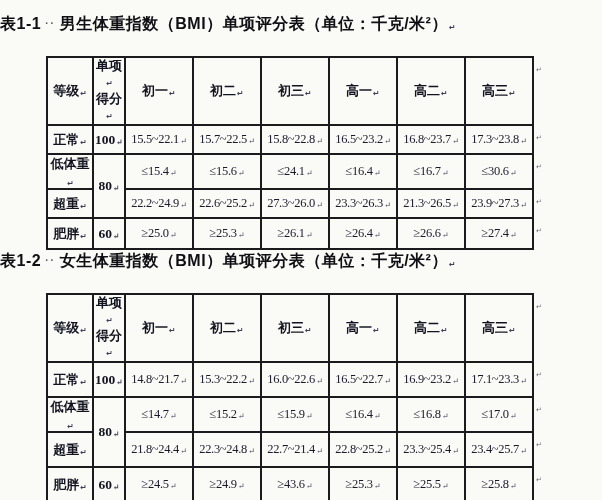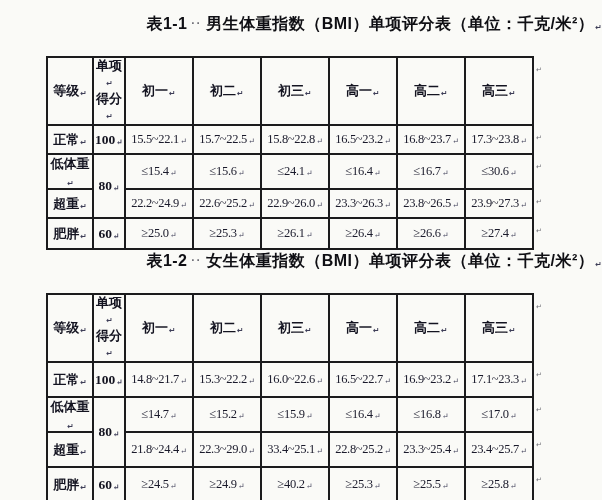--- a/index.html
+++ b/index.html
@@ -6,21 +6,21 @@
   html, body { margin: 0; padding: 0; }
   body {
     width: 602px; height: 500px;
     background: #fafaf7;
     font-family: "Liberation Sans", "DejaVu Sans", sans-serif;
     color: #16161f;
     overflow: hidden;
   }
   .doc { width: 602px; height: 500px; }
   .title {
-    text-align: right;
+    text-align: left;
     font-weight: bold;
     font-size: 16px;
     line-height: 22px;
     color: #0f0f14;
     letter-spacing: 0.5px;
     white-space: nowrap;
   }
   .title-1 { padding-top: 13px; }
   .title-2 { }
   .dots {
@@ -122,23 +122,23 @@
       <td class="val"><span>≤24.1</span><span class="m">↵</span></td>
       <td class="val"><span>≤16.4</span><span class="m">↵</span></td>
       <td class="val"><span>≤16.7</span><span class="m">↵</span></td>
       <td class="val"><span>≤30.6</span><span class="m">↵</span></td>
       <td class="re"><span class="m2">↵</span></td>
     </tr>
     <tr class="r">
       <td class="lab"><span>超重</span><span class="m">↵</span></td>
       <td class="val"><span>22.2~24.9</span><span class="m">↵</span></td>
       <td class="val"><span>22.6~25.2</span><span class="m">↵</span></td>
-      <td class="val"><span>22.9~26.0</span><span class="m">↵</span></td>
+      <td class="val"><span>27.3~26.0</span><span class="m">↵</span></td>
       <td class="val"><span>23.3~26.3</span><span class="m">↵</span></td>
-      <td class="val"><span>23.8~26.5</span><span class="m">↵</span></td>
+      <td class="val"><span>21.3~26.5</span><span class="m">↵</span></td>
       <td class="val"><span>23.9~27.3</span><span class="m">↵</span></td>
       <td class="re"><span class="m2">↵</span></td>
     </tr>
     <tr class="r r-last">
       <td class="lab"><span>肥胖</span><span class="m">↵</span></td>
       <td class="num"><span>60</span><span class="m">↵</span></td>
       <td class="val"><span>≥25.0</span><span class="m">↵</span></td>
       <td class="val"><span>≥25.3</span><span class="m">↵</span></td>
       <td class="val"><span>≥26.1</span><span class="m">↵</span></td>
       <td class="val"><span>≥26.4</span><span class="m">↵</span></td>
@@ -184,33 +184,33 @@
       <td class="val"><span>≤15.2</span><span class="m">↵</span></td>
       <td class="val"><span>≤15.9</span><span class="m">↵</span></td>
       <td class="val"><span>≤16.4</span><span class="m">↵</span></td>
       <td class="val"><span>≤16.8</span><span class="m">↵</span></td>
       <td class="val"><span>≤17.0</span><span class="m">↵</span></td>
       <td class="re"><span class="m2">↵</span></td>
     </tr>
     <tr class="r">
       <td class="lab"><span>超重</span><span class="m">↵</span></td>
       <td class="val"><span>21.8~24.4</span><span class="m">↵</span></td>
-      <td class="val"><span>22.3~29.0</span><span class="m">↵</span></td>
-      <td class="val"><span>33.4~25.1</span><span class="m">↵</span></td>
+      <td class="val"><span>22.3~24.8</span><span class="m">↵</span></td>
+      <td class="val"><span>22.7~21.4</span><span class="m">↵</span></td>
       <td class="val"><span>22.8~25.2</span><span class="m">↵</span></td>
       <td class="val"><span>23.3~25.4</span><span class="m">↵</span></td>
       <td class="val"><span>23.4~25.7</span><span class="m">↵</span></td>
       <td class="re"><span class="m2">↵</span></td>
     </tr>
     <tr class="r r-last">
       <td class="lab"><span>肥胖</span><span class="m">↵</span></td>
       <td class="num"><span>60</span><span class="m">↵</span></td>
       <td class="val"><span>≥24.5</span><span class="m">↵</span></td>
       <td class="val"><span>≥24.9</span><span class="m">↵</span></td>
-      <td class="val"><span>≥40.2</span><span class="m">↵</span></td>
+      <td class="val"><span>≥43.6</span><span class="m">↵</span></td>
       <td class="val"><span>≥25.3</span><span class="m">↵</span></td>
       <td class="val"><span>≥25.5</span><span class="m">↵</span></td>
       <td class="val"><span>≥25.8</span><span class="m">↵</span></td>
       <td class="re"><span class="m2">↵</span></td>
     </tr>
   </tbody>
     </table>
 
 </div>
 

